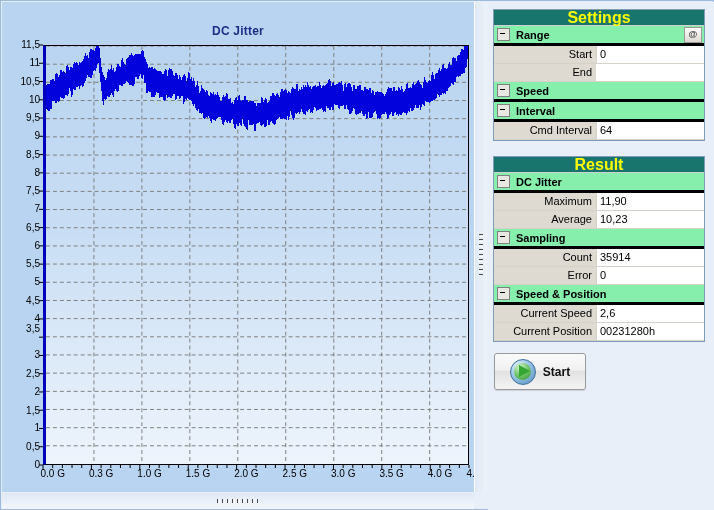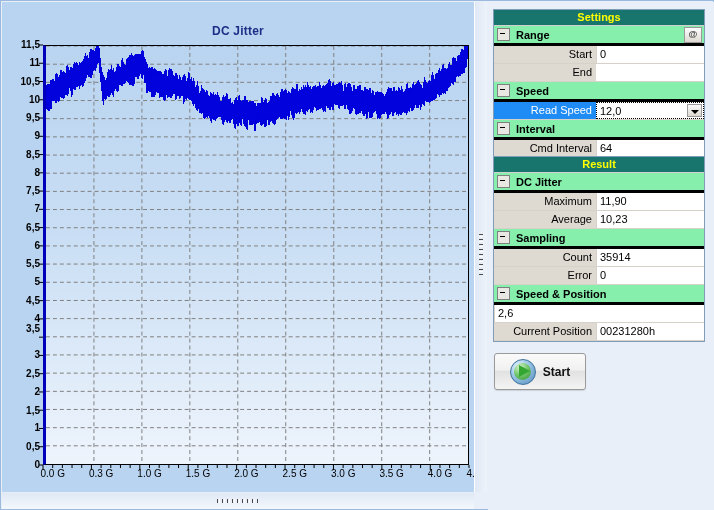--- a/index.html
+++ b/index.html
@@ -38,21 +38,21 @@
     position:absolute;left:41px;top:43px;width:426px;height:420px;
     box-sizing:border-box;
     border:1px solid #000;
     border-left:3px solid #0000bb;
     background:linear-gradient(to bottom,#b9d4f0 0%,#c9def4 45%,#eef4fc 100%);
     overflow:hidden;
   }
   #plot-inner{position:absolute;left:0;top:0;width:100%;height:100%;}
   .ylabel{
     position:absolute;right:0;text-align:right;
-    font-size:10px;color:#000;line-height:10px;white-space:nowrap;font-weight:bold;
+    font-size:10px;color:#000;line-height:10px;white-space:nowrap;
   }
   #ylabels{position:absolute;left:0;top:0;width:38px;height:510px;}
   .xlabel{
     position:absolute;text-align:right;font-size:10px;color:#000;
     white-space:nowrap;
   }
   #xlabels{position:absolute;left:0;top:466px;width:472px;height:16px;}
 
   
   #v-splitter{
@@ -89,21 +89,21 @@
   .grid-box{
     position:absolute;left:5px;width:212px;
     border:1px solid #7f9db9;
     background:#fff;
     box-sizing:border-box;
   }
   .sect-header{
     background:#18756d;
     color:#ffff00;
     font-weight:bold;
-    font-size:11px;
+    font-size:16px;
     text-align:center;
     height:15px;line-height:15px;
     border-bottom:1px solid #d0d0d0;
   }
   .grp-row{
     display:flex;align-items:center;
     height:17px;
     background:#86efac;
     border-bottom:3px solid #000000;
     font-weight:bold;
@@ -380,24 +380,20 @@
             <div class="lbl">Start</div>
             <div class="val">0</div>
           </div>
           <div class="data-row">
             <div class="lbl">End</div>
           </div>
           <div class="grp-row">
             <span class="expander"></span>
             <span>Speed</span>
           </div>
-          <div class="data-row selected">
-            <div class="lbl">Read Speed</div>
-            <div class="val">12,0<span class="combo-arrow"></span></div>
-          </div>
           <div class="grp-row">
             <span class="expander"></span>
             <span>Interval</span>
           </div>
           <div class="data-row">
             <div class="lbl">Cmd Interval</div>
             <div class="val">64</div>
           </div>
         </div>
     </div>
@@ -427,20 +423,21 @@
           </div>
           <div class="data-row">
             <div class="lbl">Error</div>
             <div class="val">0</div>
           </div>
           <div class="grp-row">
             <span class="expander"></span>
             <span>Speed &amp; Position</span>
           </div>
           <div class="data-row">
+            <div class="lbl">Current Speed</div>
             <div class="val">2,6</div>
           </div>
           <div class="data-row">
             <div class="lbl">Current Position</div>
             <div class="val">00231280h</div>
           </div>
         </div>
     </div>
 
   </div>

